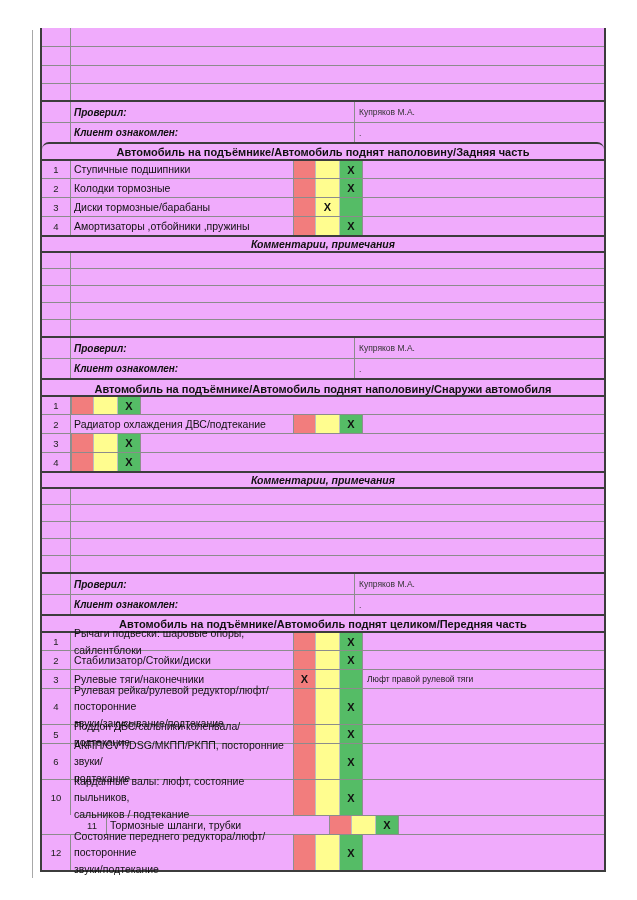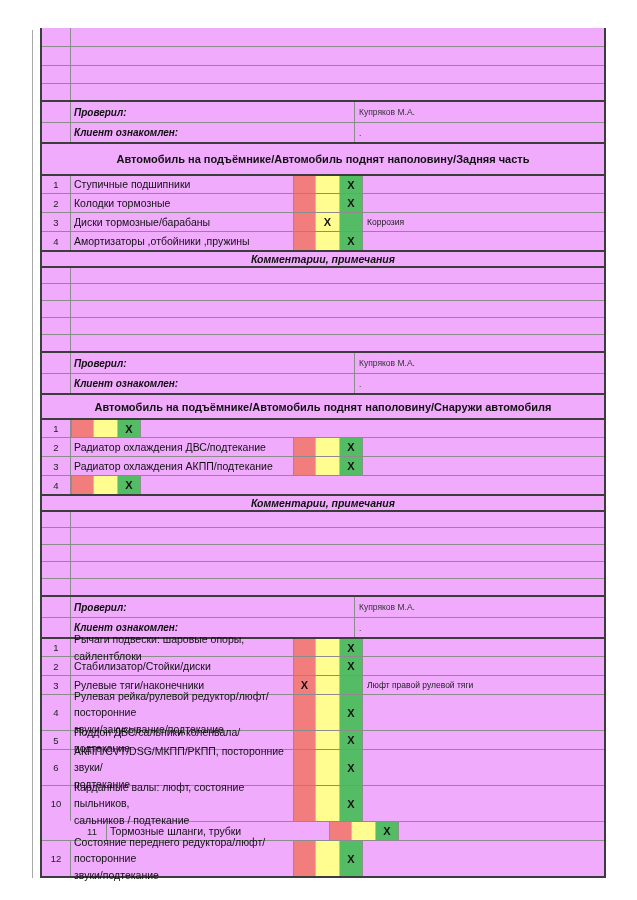--- a/index.html
+++ b/index.html
@@ -83,21 +83,21 @@
       <div class="row thick" style="height: 22px;">
         <div class="cell num"></div>
         <div class="cell sign-label">Проверил:</div>
         <div class="cell sign-value">Купряков М.А.</div>
       </div>
       <div class="row" style="height: 20px;">
         <div class="cell num"></div>
         <div class="cell sign-label">Клиент ознакомлен:</div>
         <div class="cell sign-value">.</div>
       </div>
-      <div class="row thick" style="height: 32px;">
+      <div class="row thick" style="height: 17px; border-radius: 7px;">
         <div class="cell section-header">Автомобиль на подъёмнике/Автомобиль поднят наполовину/Задняя часть</div>
       </div>
       <div class="row thick" style="height: 19px;">
         <div class="cell num">1</div>
         <div class="cell item-label">
           <span>Ступичные подшипники</span>
         </div>
         <div class="cell st first" style="background: rgb(242, 125, 125);"></div>
         <div class="cell st w" style="background: rgb(255, 253, 143);"></div>
         <div class="cell st w last" style="background: rgb(85, 188, 102);">
@@ -120,21 +120,20 @@
       <div class="row" style="height: 19px;">
         <div class="cell num">3</div>
         <div class="cell item-label">
           <span>Диски тормозные/барабаны</span>
         </div>
         <div class="cell st first" style="background: rgb(242, 125, 125);"></div>
         <div class="cell st w" style="background: rgb(255, 253, 143);">
           <span class="mark">X</span>
         </div>
         <div class="cell st w last" style="background: rgb(85, 188, 102);"></div>
-        <div class="cell comment-cell">Коррозия</div>
       </div>
       <div class="row" style="height: 19px;">
         <div class="cell num">4</div>
         <div class="cell item-label">
           <span>Амортизаторы ,отбойники ,пружины</span>
         </div>
         <div class="cell st first" style="background: rgb(242, 125, 125);"></div>
         <div class="cell st w" style="background: rgb(255, 253, 143);"></div>
         <div class="cell st w last" style="background: rgb(85, 188, 102);">
           <span class="mark">X</span>
@@ -167,21 +166,21 @@
       <div class="row thick" style="height: 22px;">
         <div class="cell num"></div>
         <div class="cell sign-label">Проверил:</div>
         <div class="cell sign-value">Купряков М.А.</div>
       </div>
       <div class="row" style="height: 20px;">
         <div class="cell num"></div>
         <div class="cell sign-label">Клиент ознакомлен:</div>
         <div class="cell sign-value">.</div>
       </div>
-      <div class="row thick" style="height: 25px;">
+      <div class="row thick" style="height: 17px; align-items: flex-end;">
         <div class="cell section-header">Автомобиль на подъёмнике/Автомобиль поднят наполовину/Снаружи автомобиля</div>
       </div>
       <div class="row thick" style="height: 19px;">
         <div class="cell num">1</div>
         <div class="cell st first" style="background: rgb(242, 125, 125);"></div>
         <div class="cell st w" style="background: rgb(255, 253, 143);"></div>
         <div class="cell st w last" style="background: rgb(85, 188, 102);">
           <span class="mark">X</span>
         </div>
         <div class="cell comment-cell"></div>
@@ -193,23 +192,20 @@
         </div>
         <div class="cell st first" style="background: rgb(242, 125, 125);"></div>
         <div class="cell st w" style="background: rgb(255, 253, 143);"></div>
         <div class="cell st w last" style="background: rgb(85, 188, 102);">
           <span class="mark">X</span>
         </div>
         <div class="cell comment-cell"></div>
       </div>
       <div class="row" style="height: 19px;">
         <div class="cell num">3</div>
-        <div class="cell item-label">
-          <span>Радиатор охлаждения АКПП/подтекание</span>
-        </div>
         <div class="cell st first" style="background: rgb(242, 125, 125);"></div>
         <div class="cell st w" style="background: rgb(255, 253, 143);"></div>
         <div class="cell st w last" style="background: rgb(85, 188, 102);">
           <span class="mark">X</span>
         </div>
         <div class="cell comment-cell"></div>
       </div>
       <div class="row" style="height: 19px;">
         <div class="cell num">4</div>
         <div class="cell st first" style="background: rgb(242, 125, 125);"></div>
@@ -244,20 +240,23 @@
       </div>
       <div class="row thick" style="height: 22px;">
         <div class="cell num"></div>
         <div class="cell sign-label">Проверил:</div>
         <div class="cell sign-value">Купряков М.А.</div>
       </div>
       <div class="row" style="height: 20px;">
         <div class="cell num"></div>
         <div class="cell sign-label">Клиент ознакомлен:</div>
         <div class="cell sign-value">.</div>
+      </div>
+      <div class="row thick" style="height: 17px;">
+        <div class="cell section-header">Автомобиль на подъёмнике/Автомобиль поднят целиком/Передняя часть</div>
       </div>
       <div class="row thick" style="height: 19px;">
         <div class="cell num">1</div>
         <div class="cell item-label">
           <span>Рычаги подвески: шаровые опоры, сайлентблоки</span>
         </div>
         <div class="cell st first" style="background: rgb(242, 125, 125);"></div>
         <div class="cell st w" style="background: rgb(255, 253, 143);"></div>
         <div class="cell st w last" style="background: rgb(85, 188, 102);">
           <span class="mark">X</span>

